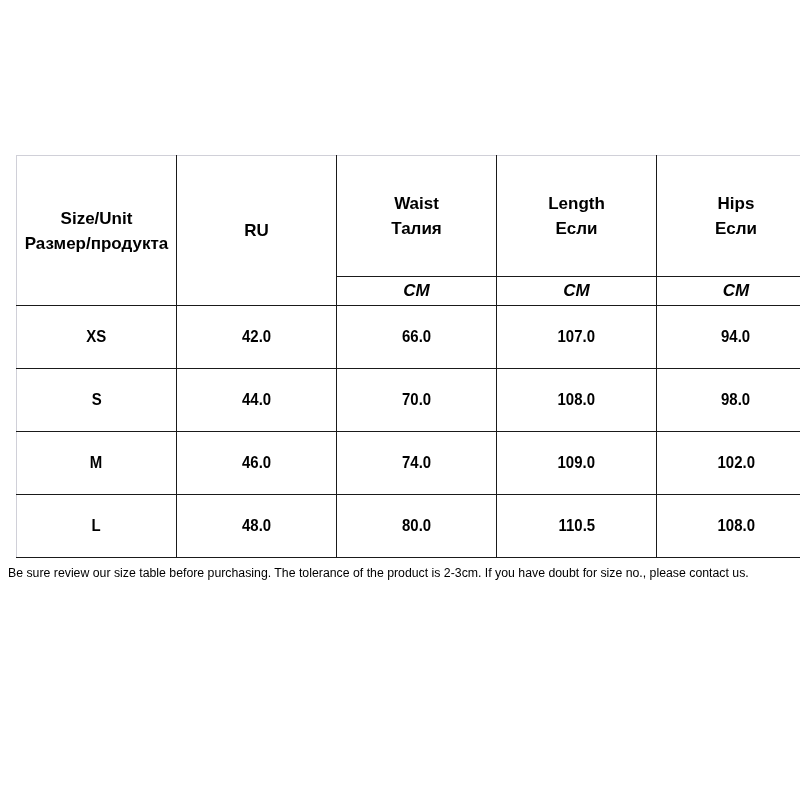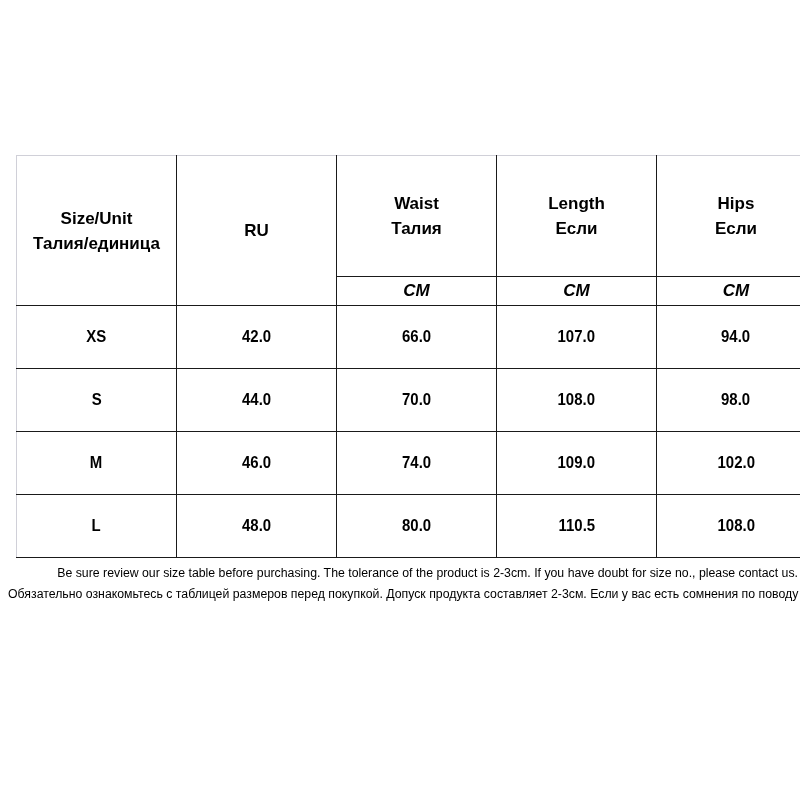--- a/index.html
+++ b/index.html
@@ -15,40 +15,40 @@
   }
   .size-table tr:first-child td { border-top: 1.5px solid #d0d0d8; }
   .size-table td.first-col { border-left: 1.5px solid #d0d0d8; }
   .hdr { font-size: 17px; line-height: 25px; }
   .hdr-main { height: 120px; }
   .unit-row td { height: 28px; font-size: 17px; font-style: italic; }
   .data-row td { height: 62px; font-size: 17px; transform-origin: center; text-decoration: underline; }
   .data-row td span { display: inline-block; transform: scaleX(0.88); }
   .notes {
     position: absolute; left: 8px; top: 563px; width: 790px;
-    font-size: 12.3px; line-height: 21px; color: #000; text-align: right;
+    font-size: 12.3px; line-height: 21px; color: #000;
   }
   .notes div { white-space: nowrap; }
 </style>
 </head>
 <body>
 
 <table class="size-table">
   <colgroup>
     <col style="width:160px">
       <col style="width:160px">
       <col style="width:160px">
       <col style="width:160px">
       <col style="width:159px">
   </colgroup>
   <tbody>
       <tr class="hdr-main">
     <td class="hdr first-col" rowspan="2">
       <div>Size/Unit</div>
-      <div>Талия/единица</div>
+      <div>Размер/продукта</div>
     </td>
     <td class="hdr" rowspan="2">
       <div>RU</div>
     </td>
     <td class="hdr" style="height:120px">
       <div>Waist</div>
       <div>Талия</div>
     </td>
     <td class="hdr">
       <div>Length</div>
@@ -90,14 +90,13 @@
     <td><span>48.0</span></td>
     <td><span>80.0</span></td>
     <td><span>110.5</span></td>
     <td><span>108.0</span></td>
   </tr>
 </tbody>
   </table>
 
 <div class="notes">
   <div>Be sure review our size table before purchasing. The tolerance of the product is 2-3cm. If you have doubt for size no., please contact us.</div>
-  <div>Обязательно ознакомьтесь с таблицей размеров перед покупкой. Допуск продукта составляет 2-3см. Если у вас есть сомнения по поводу</div>
 </div>
 
 </body></html>

